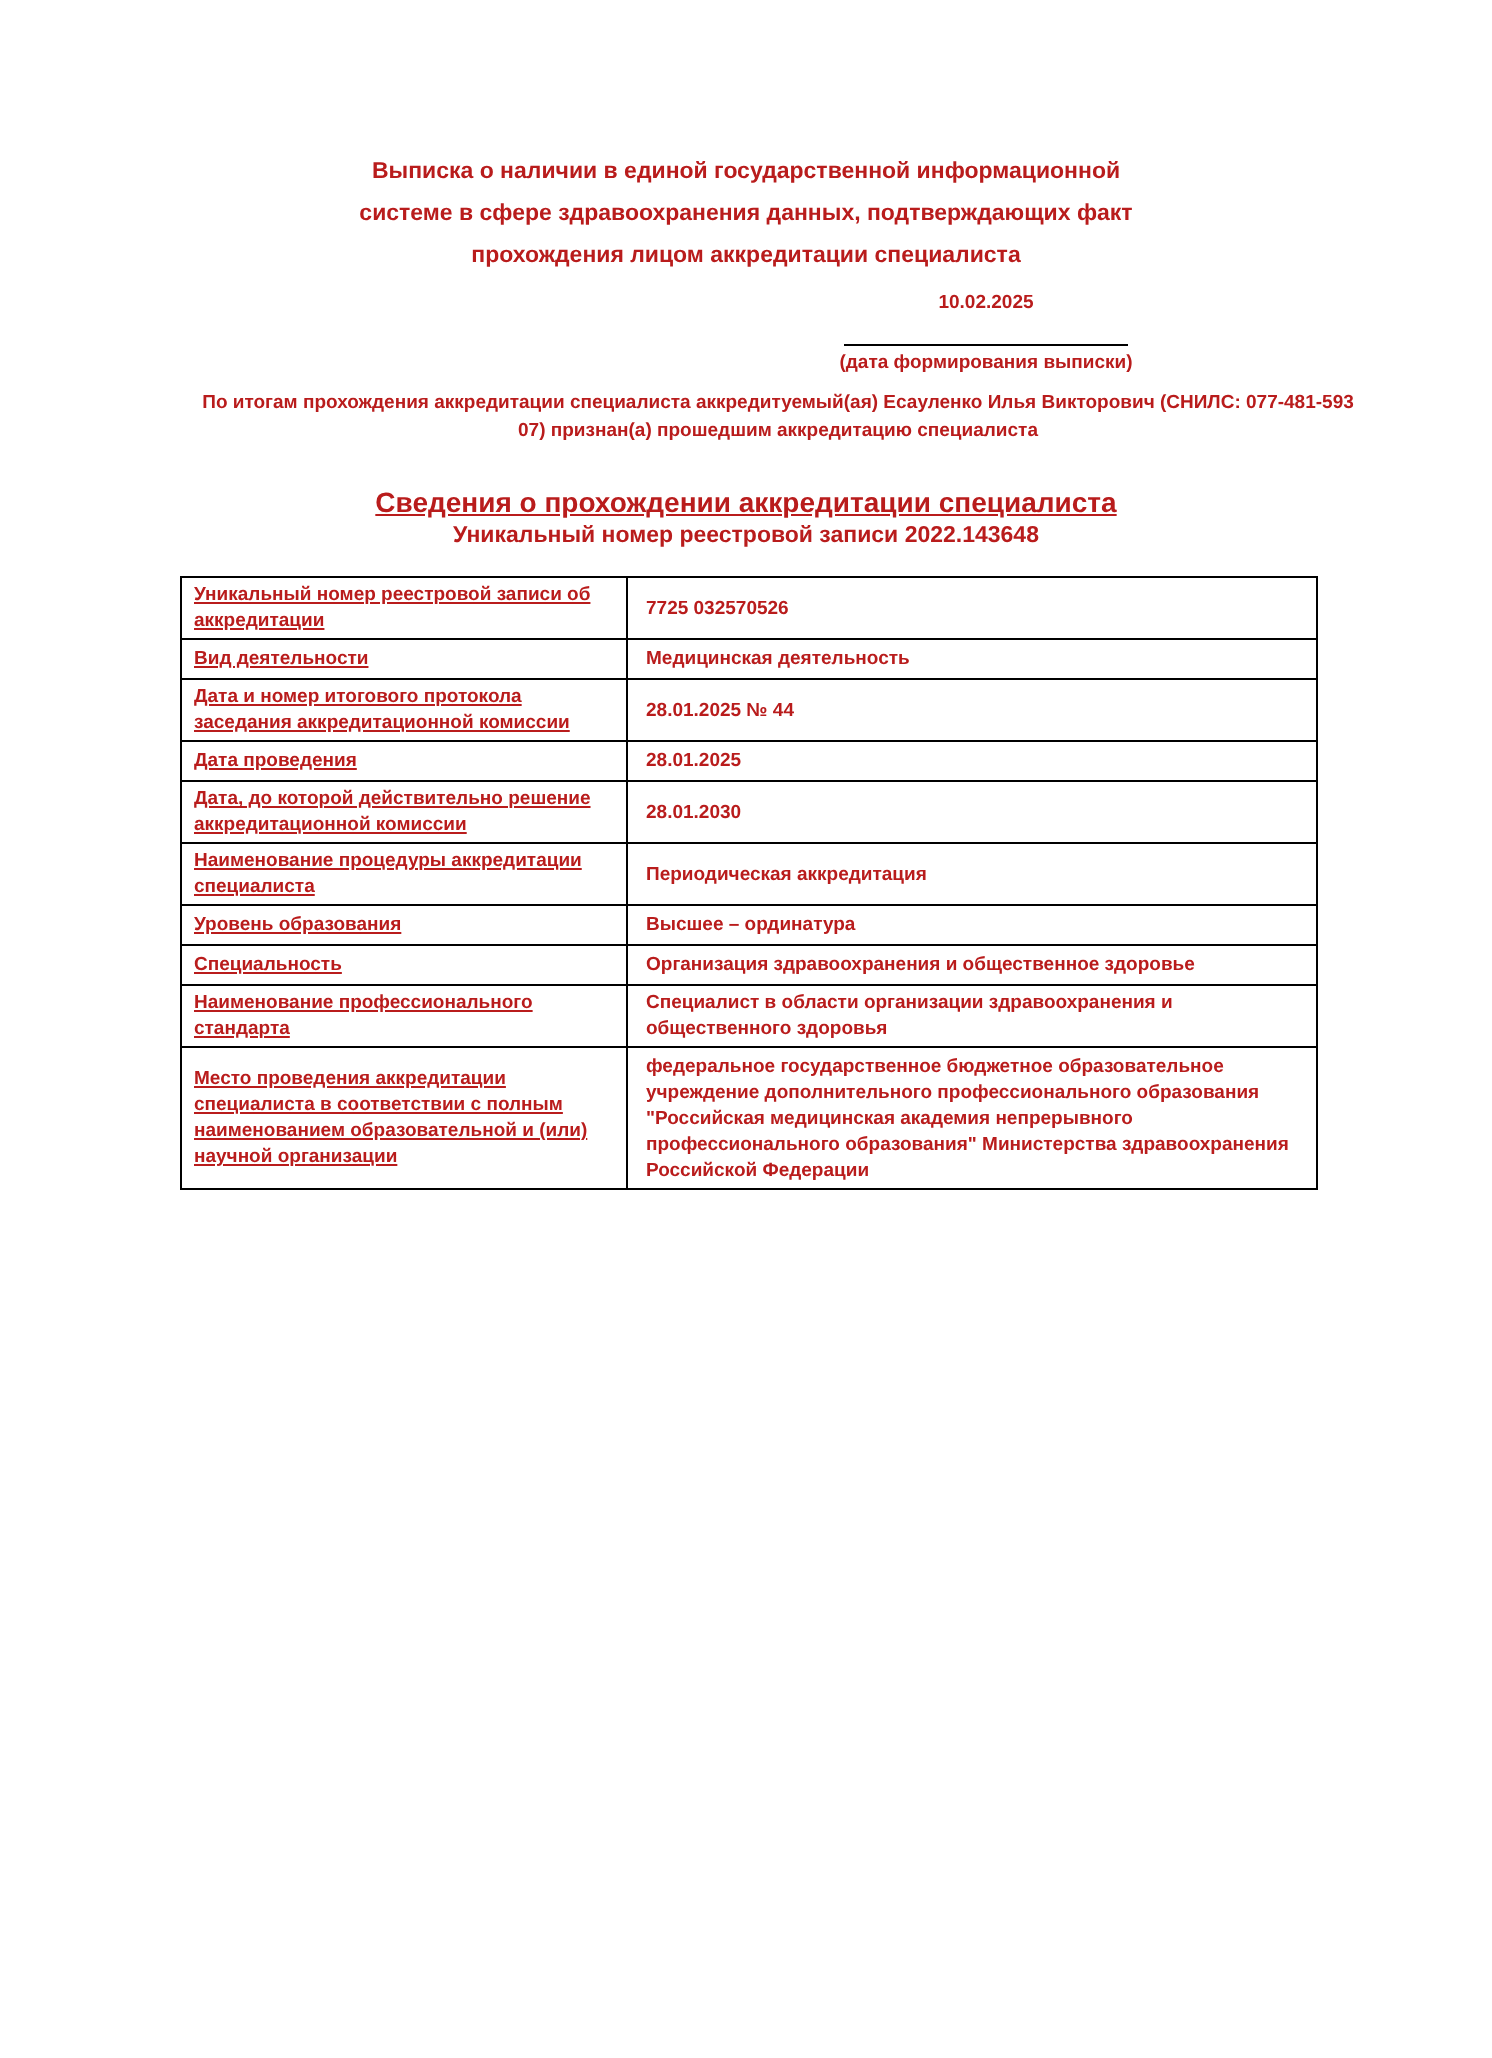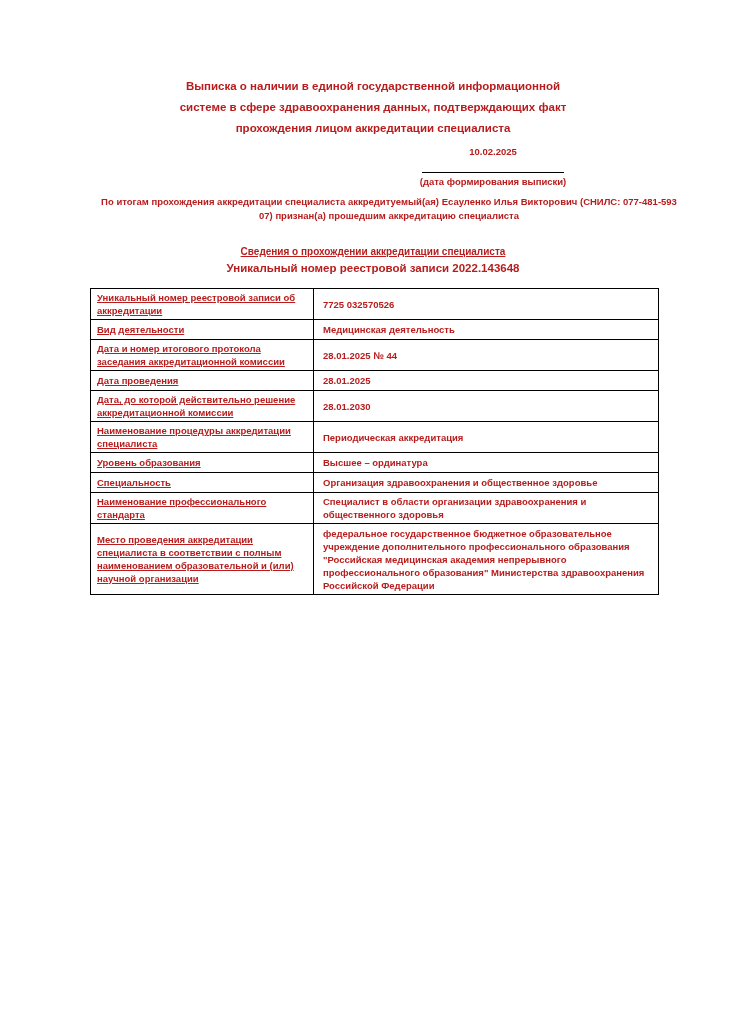--- a/index.html
+++ b/index.html
@@ -56,21 +56,21 @@
     font-size: 9.5px;
     line-height: 13.5px;
     margin-left: 16px;
   }
   .section-heading {
     position: absolute;
     top: 245px;
     left: 0;
     right: 0;
     text-align: center;
-    font-size: 10px;
+    font-size: 14px;
     text-decoration: underline;
     line-height: 13px;
   }
   .registry-heading {
     position: absolute;
     top: 260px;
     left: 0;
     right: 0;
     text-align: center;
     font-size: 11.5px;

